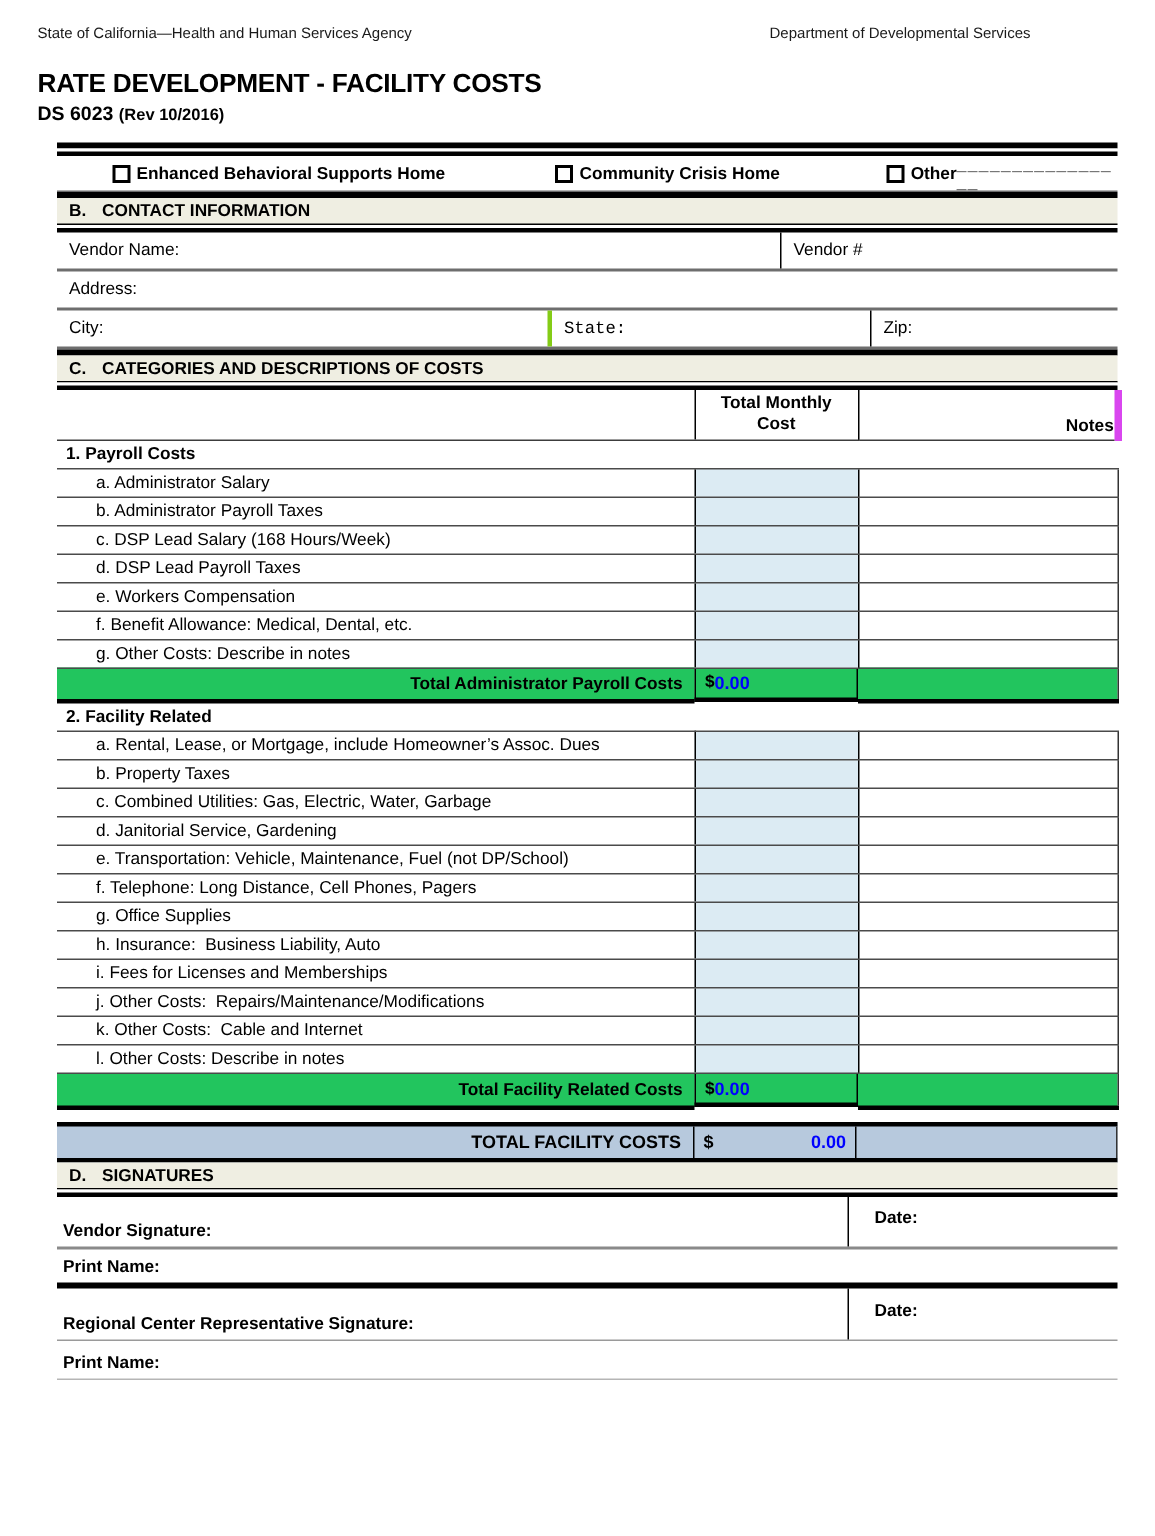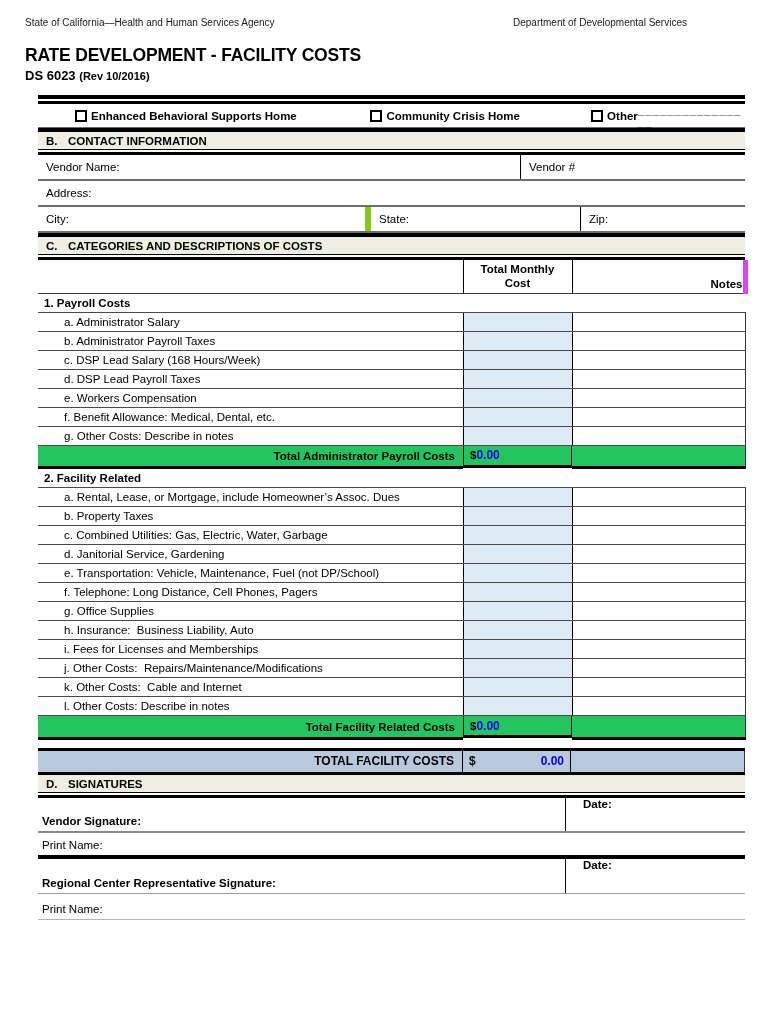--- a/index.html
+++ b/index.html
@@ -34,21 +34,21 @@
   .other-line { font-weight:bold; letter-spacing:1px; }
 
   
   .c-row { display:flex; align-items:center; font-size:11.5px; height:26px;
       border-bottom:2px solid #6e6e6e; }
   .c-row .cell { padding-left:8px; height:100%; display:flex; align-items:center; }
   .vendor-name { flex:0 0 482px; }
   .vendor-num  { flex:1; border-left:1px solid #000; }
   .addr { flex:1; }
   .city { flex:0 0 327px; }
-  .state { flex:0 0 215px; border-left:6px solid #84cc16; }
+  .state { flex:0 0 215px; border-left:3px solid #84cc16;font-family:Liberation Mono, monospace; }
   .zip { flex:1; border-left:1px solid #000; }
 
   
   table.costs { width:707px; border-collapse:collapse; table-layout:fixed; font-size:11.5px; }
   col.c-desc { width:425px; } col.c-amt { width:109px; } col.c-notes { width:173px; }
   .costs td { padding:0; vertical-align:middle; }
   .hdr-row td { border-bottom:1.5px solid #3c3c3c; height:33px; }
   .hdr-amt { border-left:1px solid #000; border-right:1px solid #000; text-align:center;
       font-weight:bold; line-height:1.25; padding:2px 8px !important; }
   .hdr-notes { text-align:right; font-weight:bold; vertical-align:bottom !important;
@@ -72,24 +72,24 @@
       font-weight:bold; padding-right:8px; }
   .grand .g-amt { flex:0 0 109px; border-left:1px solid #000; border-right:1px solid #000;
       display:flex; justify-content:space-between; align-items:center; padding:0 6px; }
   .grand .g-notes { flex:1; border-right:1px solid #333; }
 
   
   .sig-row { display:flex; align-items:stretch; height:35px; font-size:11.5px; font-weight:bold; }
   .sig-row.first { border-bottom:2px solid #8a8a8a; }
   .sig-row.second { border-bottom:1.5px solid #9a9a9a; }
   .sig-left { flex:1; display:flex; align-items:flex-end; padding:0 0 4px 4px; }
-  .sig-date { flex:0 0 180px; border-left:1px solid #000; display:flex; align-items:flex-start;
+  .sig-date { flex:0 0 180px; border-left:1px solid #000; display:flex; align-items:center;
       padding:0 0 4px 17px; }
   .print-row { height:26px; display:flex; align-items:flex-end; padding:0 0 4px 4px;
-      font-size:11.5px; font-weight:normal; }
+      font-size:11.5px; font-weight:bold; }
   .print-row.first { border-bottom:4px solid #000; }
   .print-row.second { border-bottom:1.5px solid #b5b5b5; }
 </style>
 </head>
 <body>
 
 <div class="page">
 
   <div class="agency-line">
     <span>State of California—Health and Human Services Agency</span>

